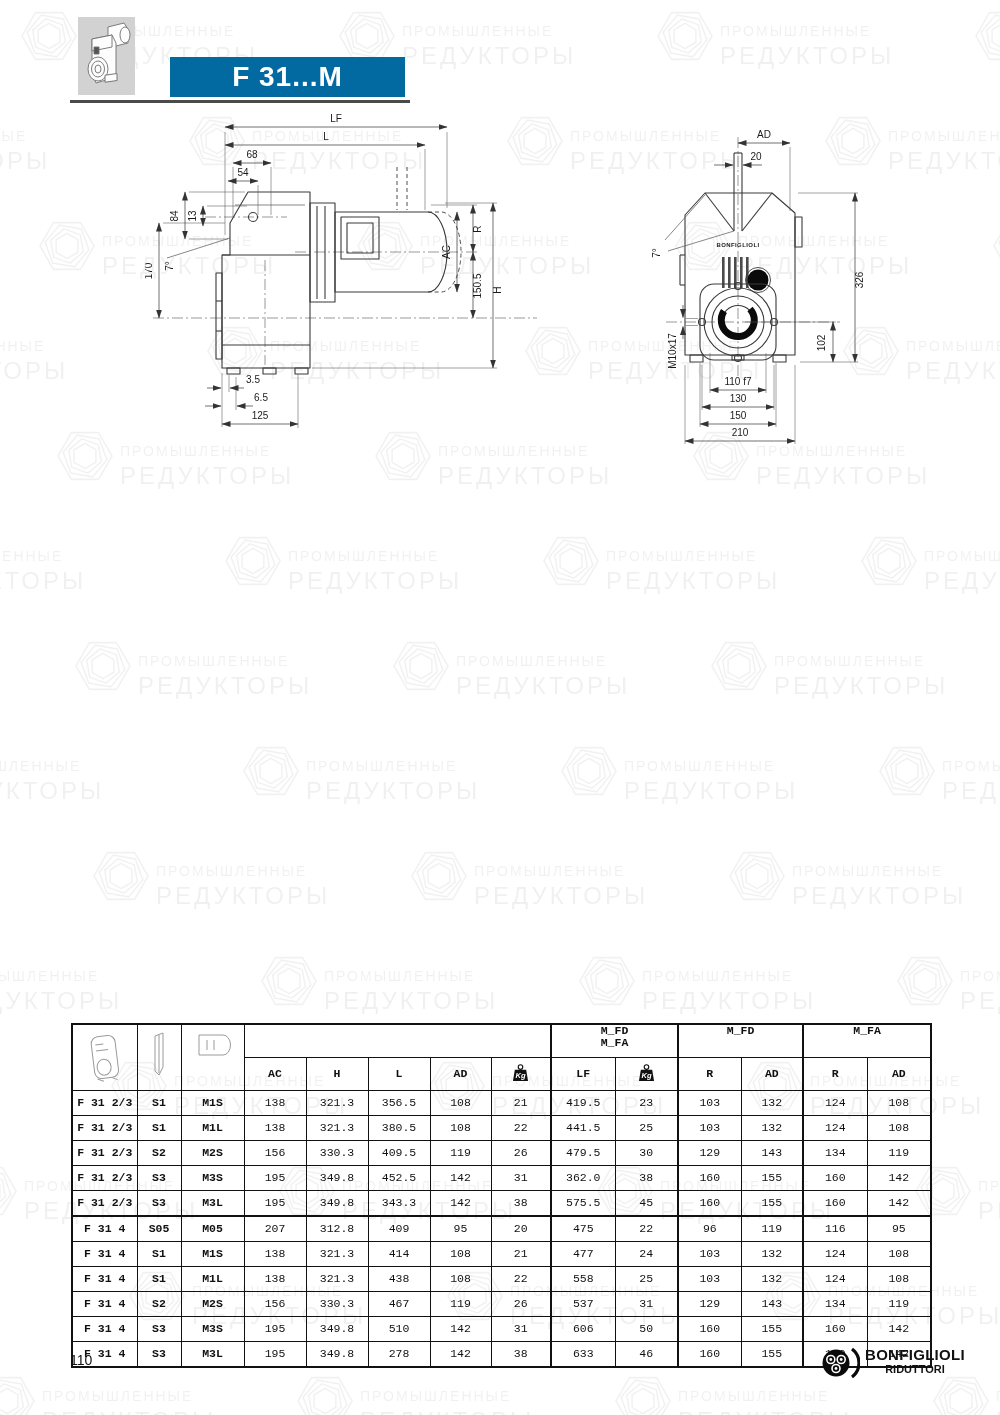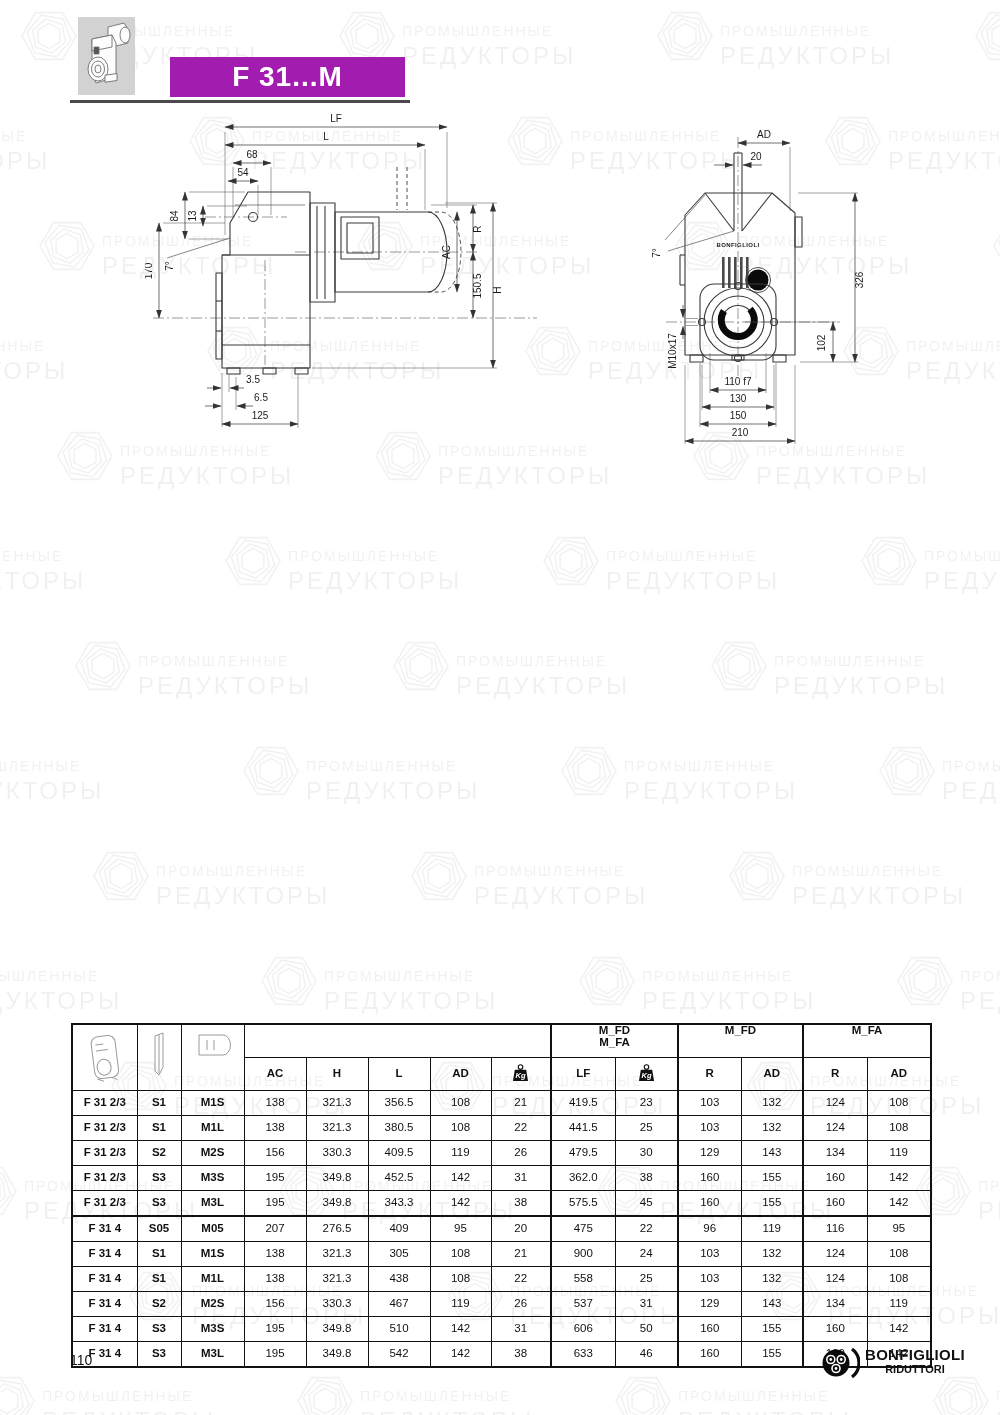--- a/index.html
+++ b/index.html
@@ -7,37 +7,37 @@
         font-family:"Liberation Sans", sans-serif;color:#111;}
   
   #wm-field{position:absolute;inset:0;z-index:0;}
   .wm{position:absolute;display:flex;align-items:flex-start;white-space:nowrap;}
   .wm-hex{width:58px;height:62px;flex:0 0 auto;}
   .wm-t{margin-left:6px;margin-top:18px;color:rgba(0,0,0,0.06);}
   .wm-l1{font-size:14px;letter-spacing:2px;font-weight:400;}
   .wm-l2{font-size:24px;letter-spacing:3px;font-weight:400;margin-top:3px;}
   
   .logo-box{position:absolute;left:78px;top:17px;width:57px;height:78px;background:#d2d2d2;z-index:2;}
-  .banner{position:absolute;left:170px;top:57px;width:235px;height:40px;background:#a21caf;z-index:2;
+  .banner{position:absolute;left:170px;top:57px;width:235px;height:40px;background:#0369a1;z-index:2;
           display:flex;align-items:center;justify-content:center;}
   .banner-title{color:#ffffff;font-size:28px;font-weight:bold;letter-spacing:1px;}
   .rule{position:absolute;left:70px;top:100px;width:340px;height:3px;background:#4a4a4a;z-index:2;}
   
   .drawing{position:absolute;z-index:1;}
   .ol{stroke:#3a3a3a;stroke-width:1.1;fill:none;stroke-linejoin:round;}
   .ol-thin{stroke:#555;stroke-width:0.7;fill:none;}
   .dash{stroke:#3a3a3a;stroke-width:0.9;fill:none;stroke-dasharray:4 3;}
   .cl{stroke:#555;stroke-width:0.6;fill:none;stroke-dasharray:11 3 2 3;}
   .dim{stroke:#333;stroke-width:0.7;fill:none;}
   .ext{stroke:#555;stroke-width:0.55;fill:none;}
   .dtx{font-family:"Liberation Sans",sans-serif;font-size:10px;fill:#1a1a1a;}
   .btx{font-family:"Liberation Sans",sans-serif;font-size:6px;font-weight:bold;fill:#222;letter-spacing:0.4px;}
   
   .spec-wrap{position:absolute;left:71px;top:1023px;z-index:1;}
-  table.spec{border-collapse:collapse;table-layout:fixed;width:859px;border:2px solid #111;}
+  table.spec{border-collapse:collapse;table-layout:fixed;width:859px;border:2px solid #111;font-family:Liberation Mono, monospace;}
   table.spec th, table.spec td{border:1px solid #111;padding:0;text-align:center;
       font-size:11.5px;line-height:1;background:transparent;overflow:hidden;}
   table.spec thead th{font-weight:bold;}
   tr.hr1 th{height:32px;vertical-align:top;}
   tr.hr2 th{height:32px;border-top:none;vertical-align:middle;}
   th.nb{border-bottom:none;}
   .gl{border-left-width:2px !important;}
   td{height:24px;font-weight:400;color:#111;}
   td.mod{font-weight:bold;text-align:left;padding-left:7px;}
   td.bld{font-weight:bold;}
@@ -881,41 +881,41 @@
             <td class="gl">160</td>
             <td>155</td>
             <td class="gl">160</td>
             <td>142</td>
           </tr>
           <tr class="block">
             <td class="mod">F 31 4</td>
             <td class="bld">S05</td>
             <td class="bld">M05</td>
             <td>207</td>
-            <td>276.5</td>
+            <td>312.8</td>
             <td>409</td>
             <td>95</td>
             <td>20</td>
             <td class="gl">475</td>
             <td>22</td>
             <td class="gl">96</td>
             <td>119</td>
             <td class="gl">116</td>
             <td>95</td>
           </tr>
           <tr>
             <td class="mod">F 31 4</td>
             <td class="bld">S1</td>
             <td class="bld">M1S</td>
             <td>138</td>
             <td>321.3</td>
-            <td>305</td>
+            <td>414</td>
             <td>108</td>
             <td>21</td>
-            <td class="gl">900</td>
+            <td class="gl">477</td>
             <td>24</td>
             <td class="gl">103</td>
             <td>132</td>
             <td class="gl">124</td>
             <td>108</td>
           </tr>
           <tr>
             <td class="mod">F 31 4</td>
             <td class="bld">S1</td>
             <td class="bld">M1L</td>
@@ -962,21 +962,21 @@
             <td>155</td>
             <td class="gl">160</td>
             <td>142</td>
           </tr>
           <tr>
             <td class="mod">F 31 4</td>
             <td class="bld">S3</td>
             <td class="bld">M3L</td>
             <td>195</td>
             <td>349.8</td>
-            <td>542</td>
+            <td>278</td>
             <td>142</td>
             <td>38</td>
             <td class="gl">633</td>
             <td>46</td>
             <td class="gl">160</td>
             <td>155</td>
             <td class="gl">160</td>
             <td>142</td>
           </tr>
         </tbody>

